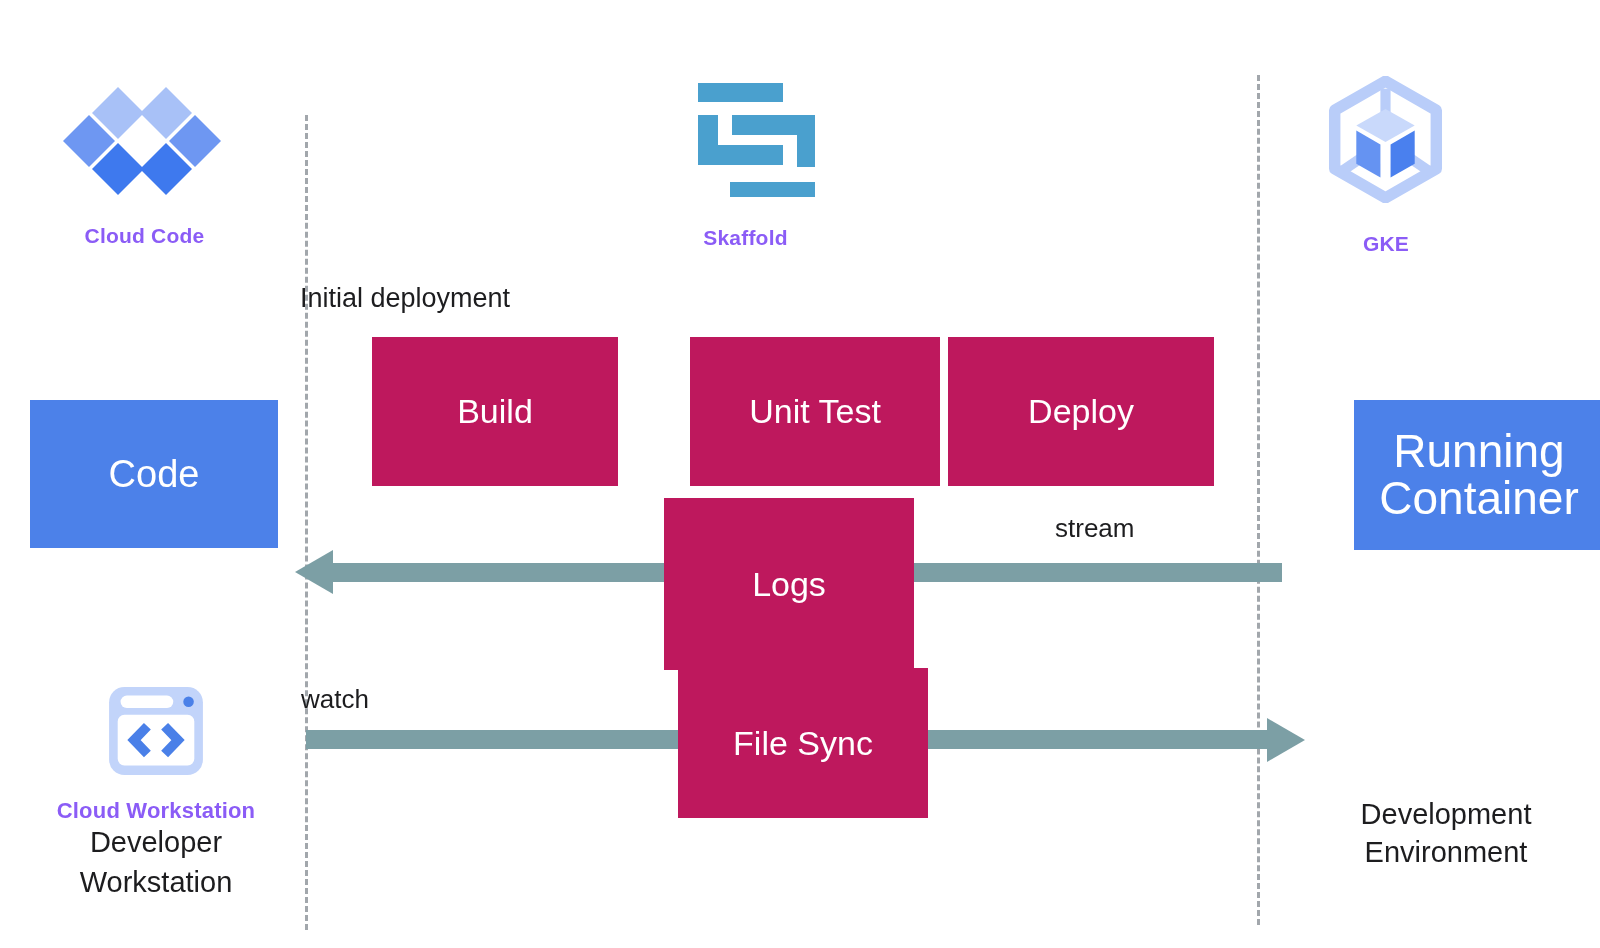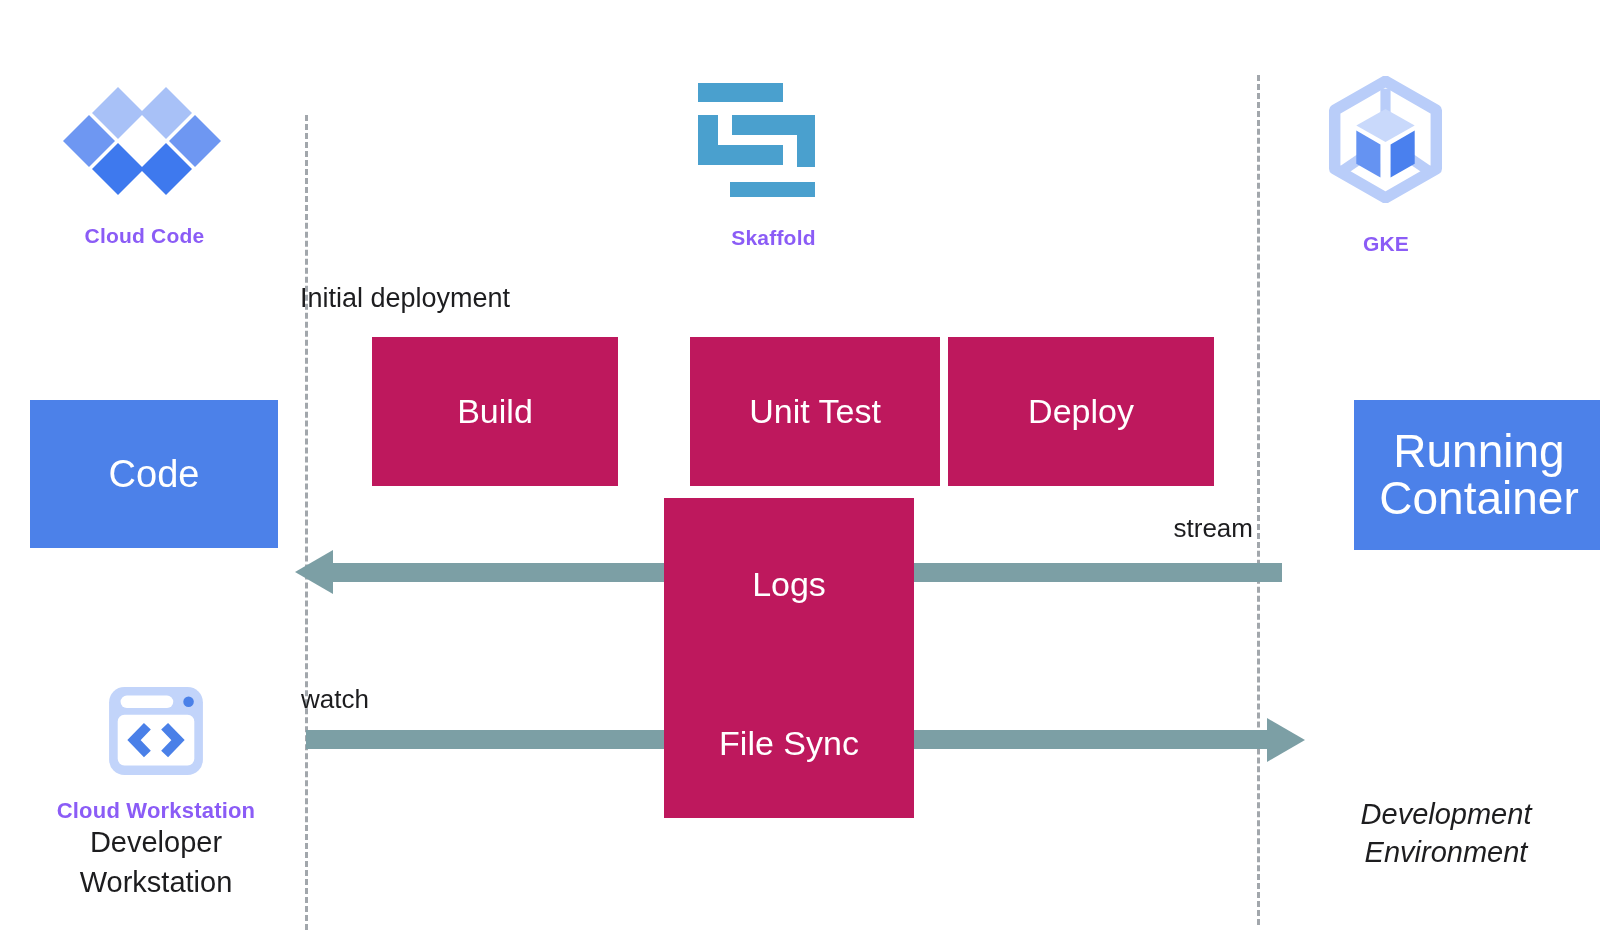--- a/index.html
+++ b/index.html
@@ -45,21 +45,21 @@
   <div class="caption" style="left:37px;top:224px;width:215px;">Cloud Code</div>
 
   <svg style="left:698px;top:83px;" width="117" height="114" viewBox="0 0 117 114">
     <rect x="0" y="0" width="85" height="19" fill="#4aa0ce"></rect>
     <rect x="0" y="32" width="20" height="50" fill="#4aa0ce"></rect>
     <rect x="34" y="32" width="83" height="20" fill="#4aa0ce"></rect>
     <rect x="99" y="32" width="18" height="52" fill="#4aa0ce"></rect>
     <rect x="0" y="62" width="85" height="20" fill="#4aa0ce"></rect>
     <rect x="32" y="99" width="85" height="15" fill="#4aa0ce"></rect>
   </svg>
-  <div class="caption" style="left:666px;top:226px;width:215px;">Skaffold</div>
+  <div class="caption" style="left:638px;top:226px;width:215px;">Skaffold</div>
 
   <svg style="left:1322px;top:76px;" width="127" height="127" viewBox="0 0 100 100">
     <polygon points="50,4 90,27 90,73 50,96 10,73 10,27" fill="none" stroke="#b9cdf9" stroke-width="9" stroke-linejoin="round"></polygon>
     <line x1="50" y1="10" x2="50" y2="34" stroke="#b9cdf9" stroke-width="8"></line>
     <line x1="14" y1="76" x2="36" y2="61" stroke="#b9cdf9" stroke-width="8"></line>
     <line x1="86" y1="76" x2="64" y2="61" stroke="#b9cdf9" stroke-width="8"></line>
     <polygon points="50,26 73,39 50,52 27,39" fill="#c9d9fb"></polygon>
     <polygon points="27,43 46,54 46,80 27,69" fill="#6593f2"></polygon>
     <polygon points="54,54 73,43 73,69 54,80" fill="#4a80ee"></polygon>
   </svg>
@@ -83,38 +83,38 @@
   </div>
 
   <div class="box teal" style="left:948px;top:337px;width:266px;height:149px;">
     <span>Deploy</span>
   </div>
 
   <div class="box teal" style="left:664px;top:498px;width:250px;height:172px;">
     <span>Logs</span>
   </div>
 
-  <div class="box teal" style="left:664px;top:668px;width:250px;height:150px;text-align:right;">
+  <div class="box teal" style="left:678px;top:668px;width:250px;height:150px;text-align:right;">
     <span>File Sync</span>
   </div>
 
   <div class="box blue" style="left:1306px;top:400px;width:250px;height:150px;font-size:46px;line-height:47px;padding:0 15px;box-sizing:border-box;margin-left:48px;">
     <span>Running Container</span>
   </div>
 
   <div class="note" style="left:300px;top:283px;">Initial deployment</div>
-  <div class="note" style="left:1055px;top:513px;width:198px;text-align:right;font-size:26px;">stream</div>
+  <div class="note" style="left:1055px;top:513px;width:198px;text-align:left;font-size:26px;">stream</div>
   <div class="note" style="left:301px;top:684px;font-size:26px;">watch</div>
 
   <svg style="left:108px;top:686px;" width="96" height="90" viewBox="0 0 100 94">
     <rect x="1" y="1" width="98" height="92" rx="16" fill="#c2d4fa"></rect>
     <rect x="13" y="10" width="55" height="13" rx="6.5" fill="#ffffff"></rect>
     <circle cx="84" cy="16.5" r="5.5" fill="#4a80e8"></circle>
     <rect x="10" y="30" width="80" height="53" rx="7" fill="#ffffff"></rect>
     <path d="M41 42 L27 56.5 L41 71" fill="none" stroke="#4a80e8" stroke-width="10"></path>
     <path d="M59 42 L73 56.5 L59 71" fill="none" stroke="#4a80e8" stroke-width="10"></path>
   </svg>
 
   <div class="caption" style="left:31px;top:798px;width:250px;font-size:22px;">Cloud Workstation</div>
   <div class="footer-label" style="left:21px;top:822px;width:270px;line-height:40px;">Developer Workstation</div>
-  <div class="footer-label" style="left:1310px;top:795px;width:272px;line-height:38px;font-style:italic;">Development Environment</div>
+  <div class="footer-label" style="left:1310px;top:795px;width:272px;line-height:38px;">Development Environment</div>
 
 </div>
 
 </body></html>

